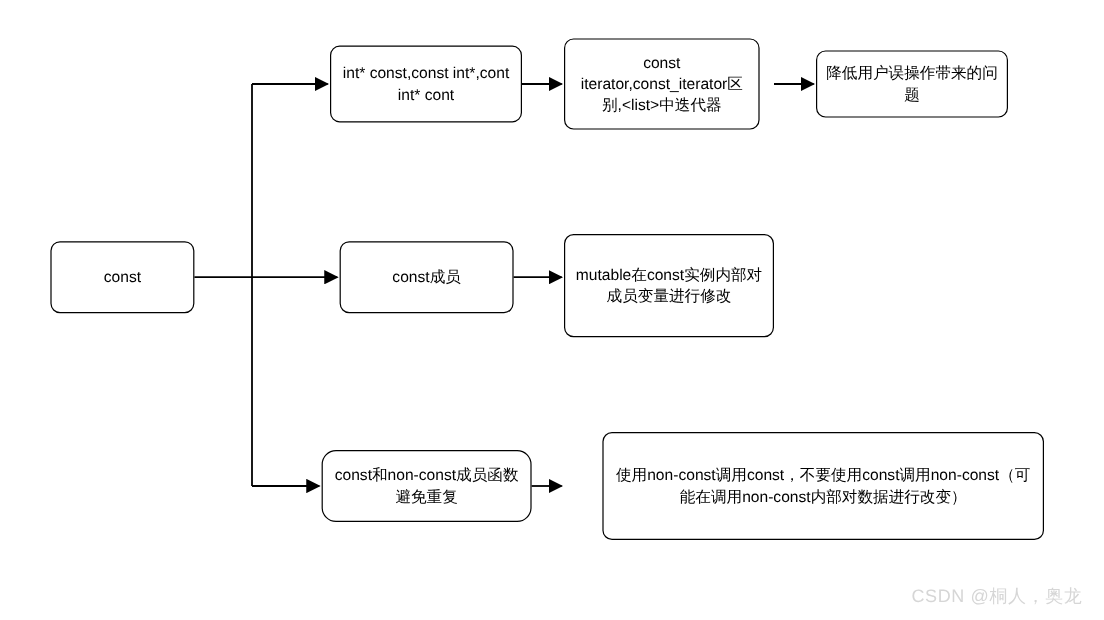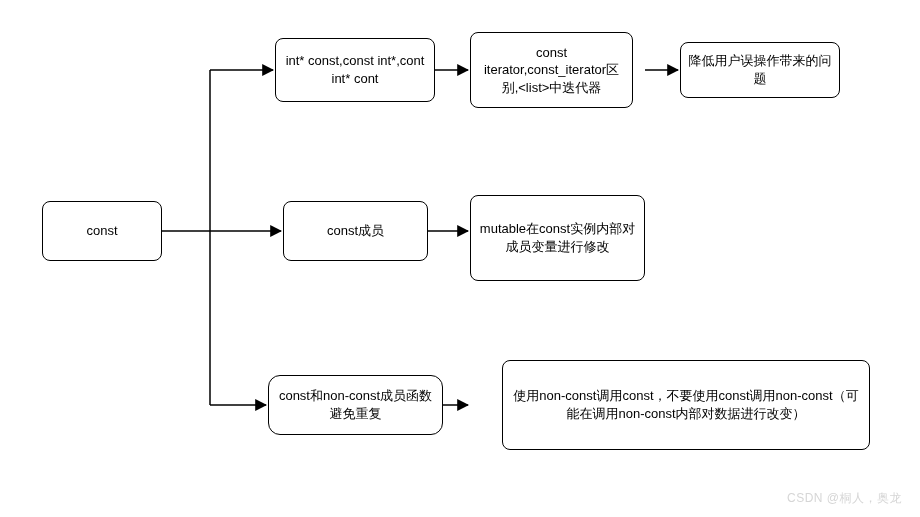--- a/index.html
+++ b/index.html
@@ -29,21 +29,21 @@
     position: absolute;
     left: 0; top: 0;
     width: 920px; height: 517px;
     pointer-events: none;
   }
   .watermark {
     position: absolute;
     right: 18px;
     bottom: 10px;
     color: #d6d6d6;
-    font-size: 12px;
+    font-size: 15px;
     letter-spacing: 0.5px;
   }
 </style>
 </head>
 <body>
 
 <div class="node" style="left:42px; top:201px; width:120px; height:60px;">
   <span>const</span>
 </div>
 

